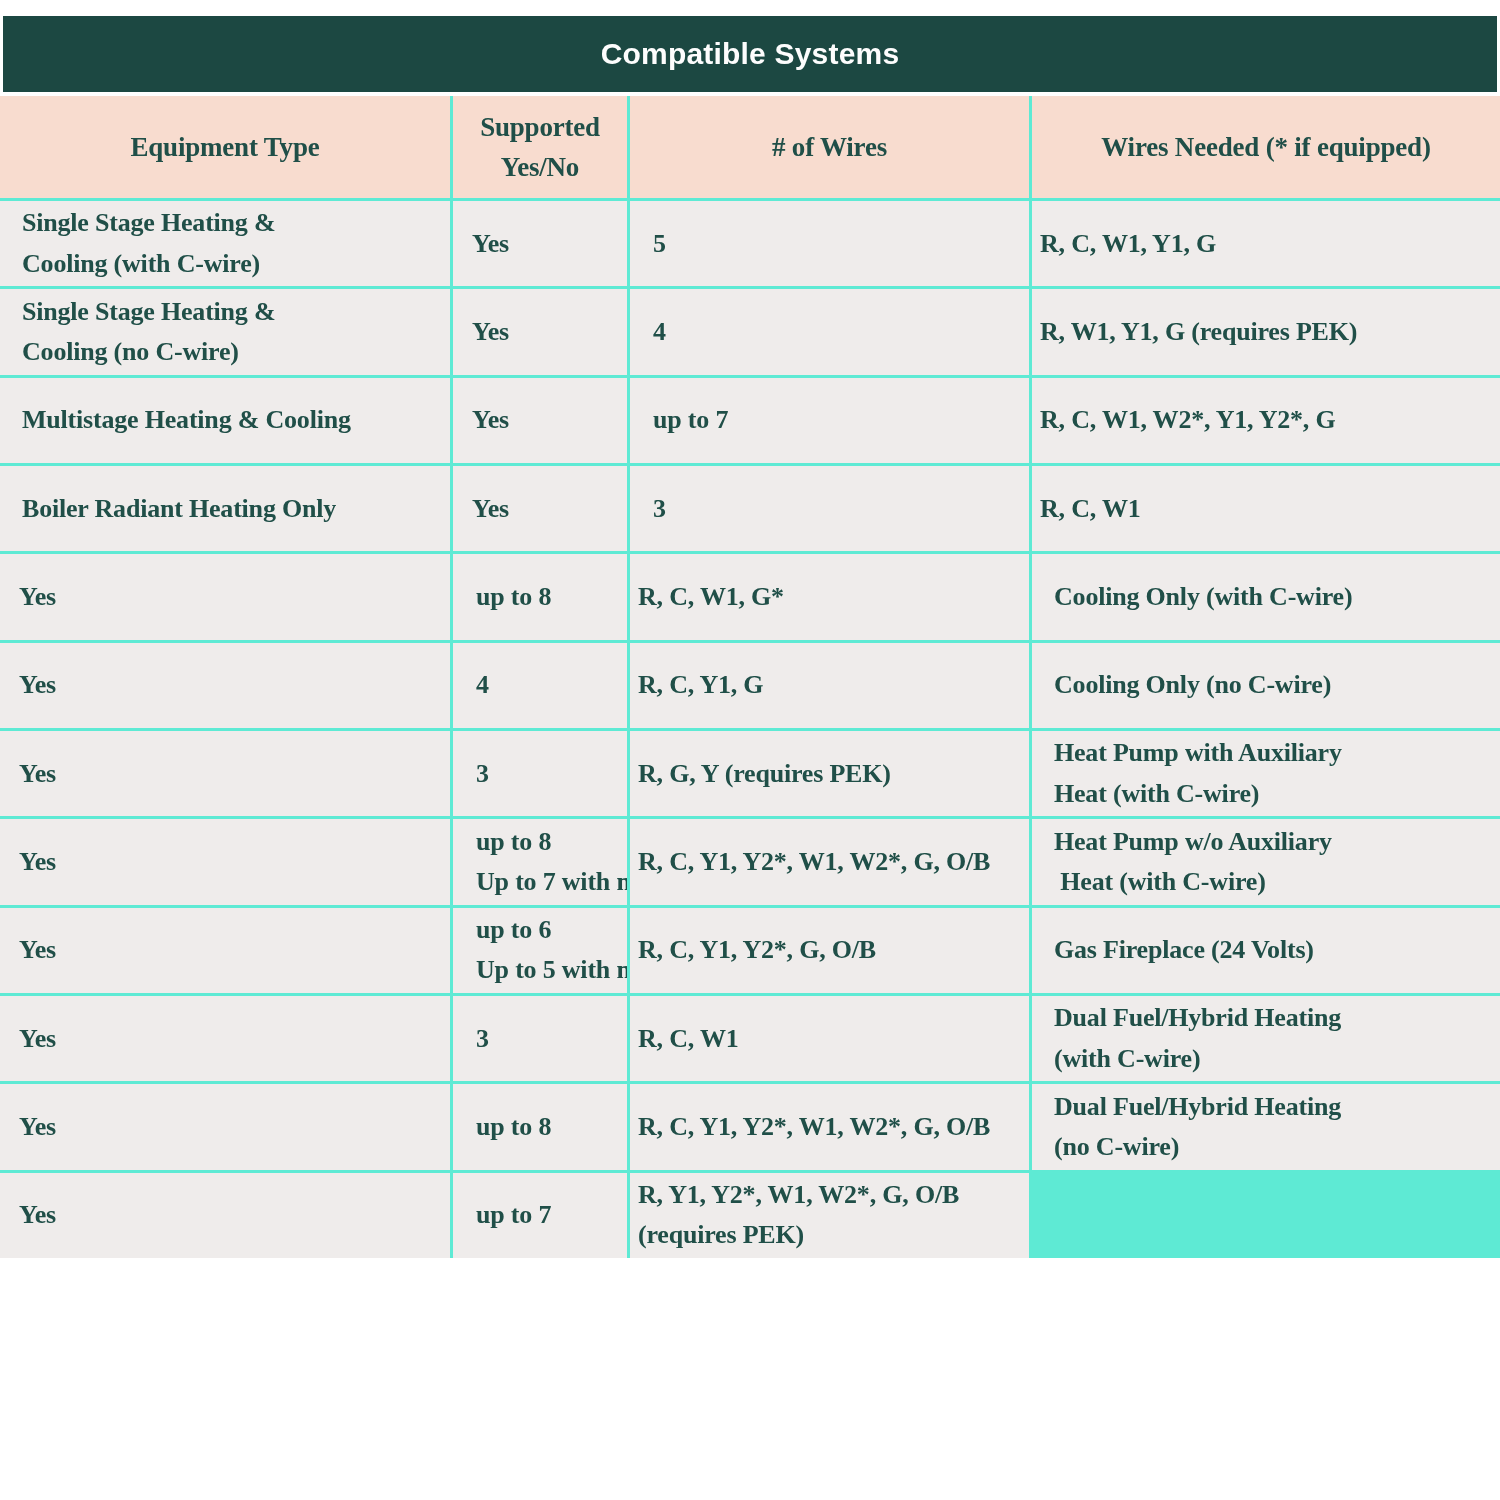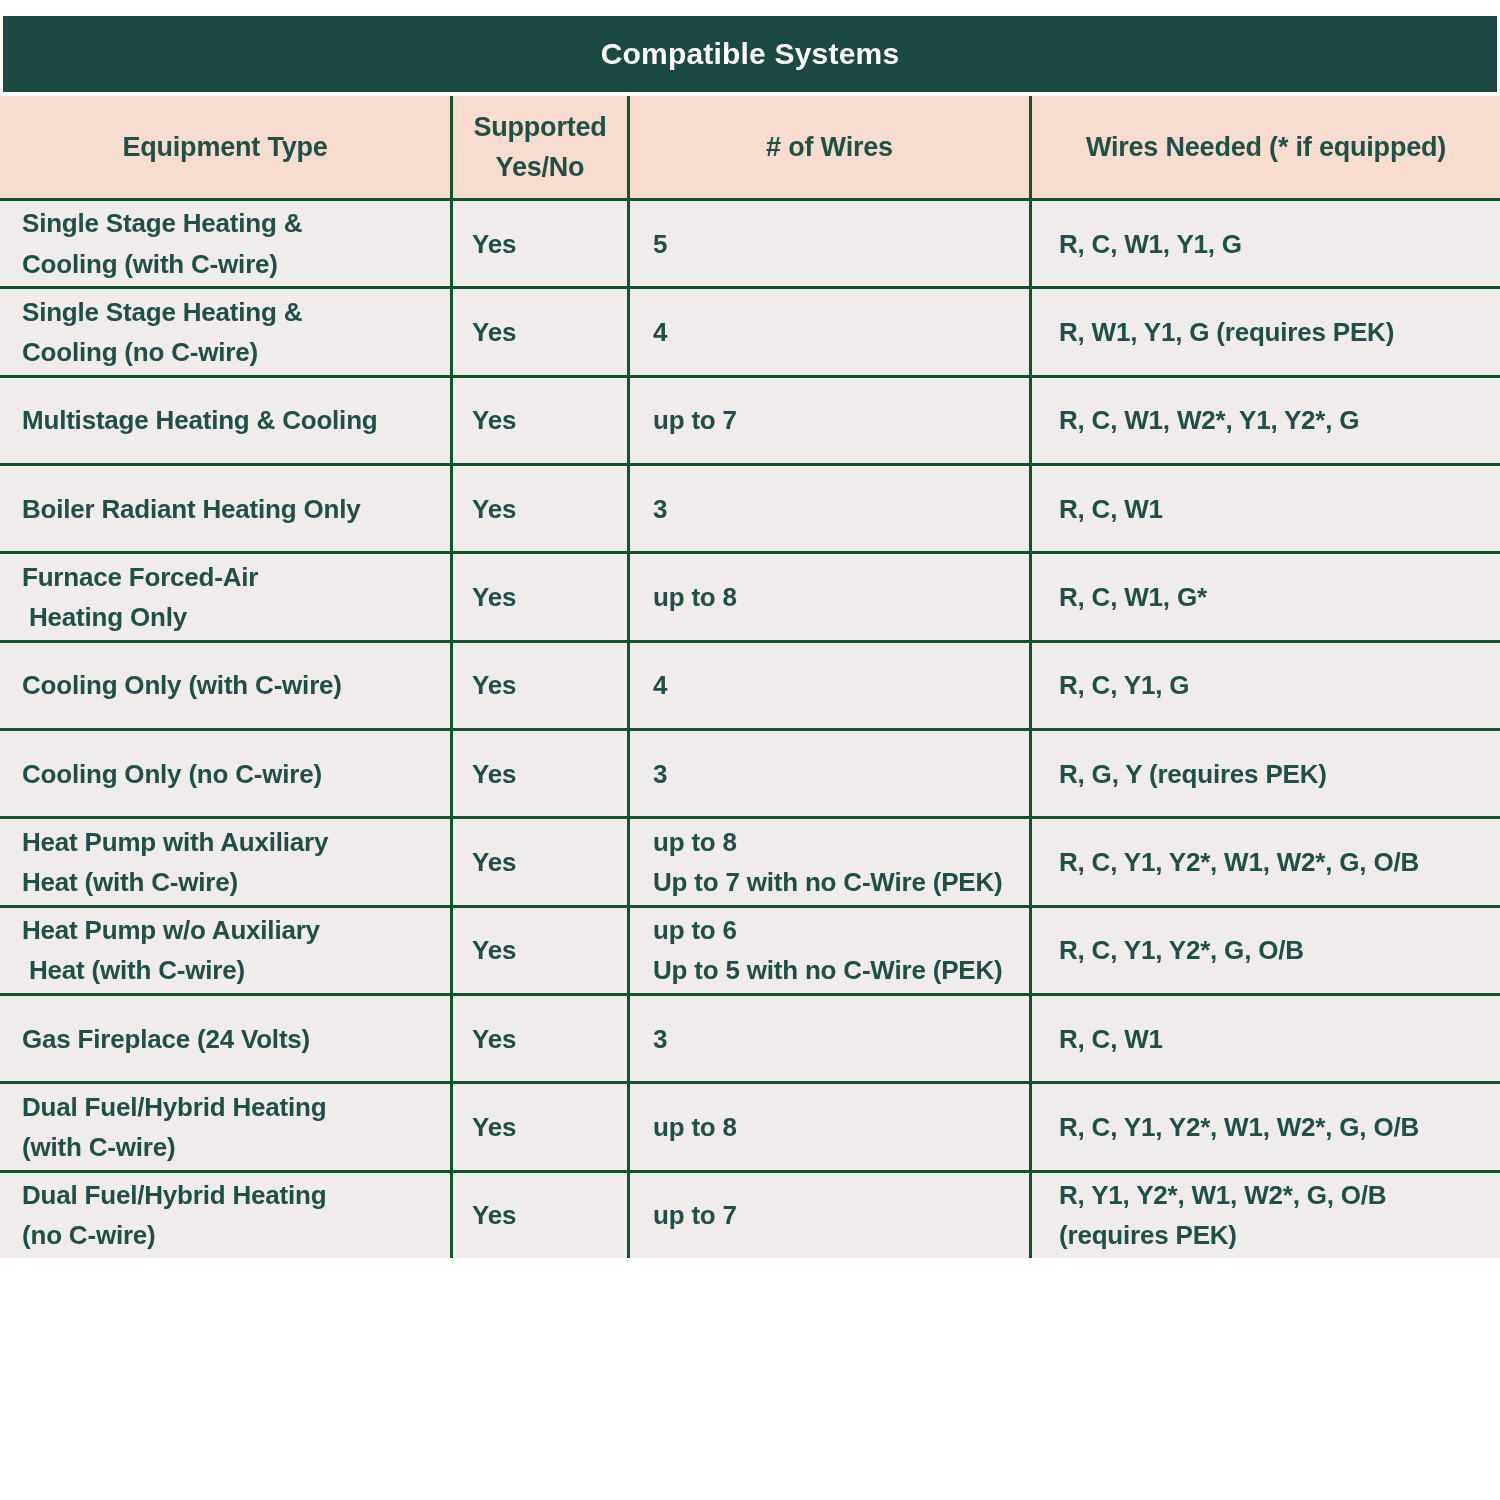--- a/index.html
+++ b/index.html
@@ -25,37 +25,38 @@
     font-size: 30px;
     letter-spacing: 0.2px;
   }
   .grid {
     margin-top: 4px;
     display: grid;
     grid-template-columns: 450px 174px 399px 468px;
     grid-template-rows: 102px repeat(12, 1fr);
     gap: 3px;
     height: 1162px;
-    background: #14532d;
+    background: #5eead4;
+    font-family: Liberation Serif, serif;
   }
   .cell {
     background: #efeceb;
     color: #204f48;
     font-size: 26px;
     line-height: 1.55;
     letter-spacing: -0.2px;
     display: flex;
     align-items: center;
     white-space: pre;
     overflow: hidden;
   }
   .c0 { padding-left: 22px; }
   .c1 { padding-left: 19px; text-align: center; }
   .c2 { padding-left: 23px; }
-  .c3 { padding-left: 27px; }
+  .c3 { padding-left: 8px; }
   .cell.header {
     background: #f8dccf;
     padding: 0;
     justify-content: center;
     text-align: center;
     font-size: 27px;
     line-height: 1.5;
   }
 </style>
 </head>
@@ -82,22 +83,20 @@
     <div class="cell c2">4</div>
     <div class="cell c3">R, W1, Y1, G (requires PEK)</div>
     <div class="cell c0">Multistage Heating &amp; Cooling</div>
     <div class="cell c1">Yes</div>
     <div class="cell c2">up to 7</div>
     <div class="cell c3">R, C, W1, W2*, Y1, Y2*, G</div>
     <div class="cell c0">Boiler Radiant Heating Only</div>
     <div class="cell c1">Yes</div>
     <div class="cell c2">3</div>
     <div class="cell c3">R, C, W1</div>
-    <div class="cell c0">Furnace Forced-Air
- Heating Only</div>
     <div class="cell c1">Yes</div>
     <div class="cell c2">up to 8</div>
     <div class="cell c3">R, C, W1, G*</div>
     <div class="cell c0">Cooling Only (with C-wire)</div>
     <div class="cell c1">Yes</div>
     <div class="cell c2">4</div>
     <div class="cell c3">R, C, Y1, G</div>
     <div class="cell c0">Cooling Only (no C-wire)</div>
     <div class="cell c1">Yes</div>
     <div class="cell c2">3</div>

